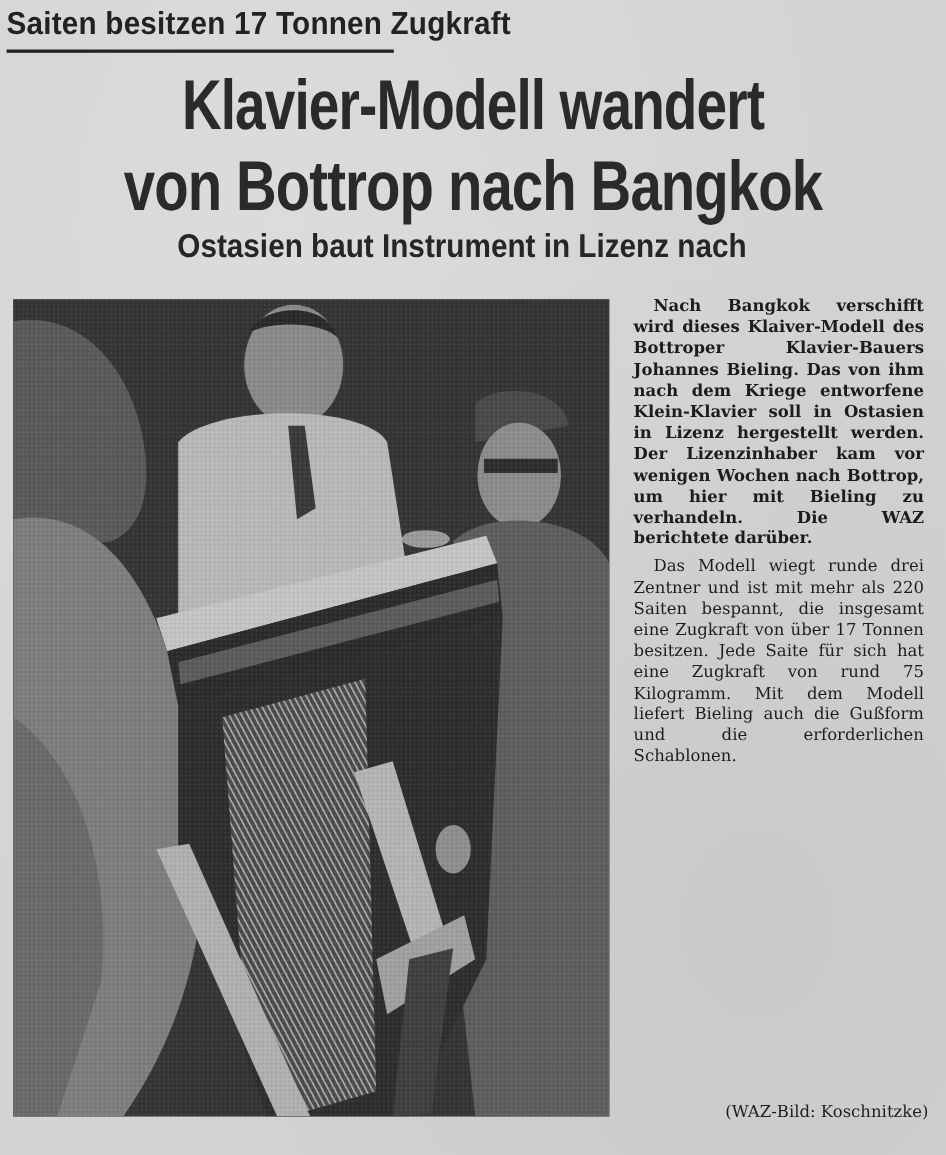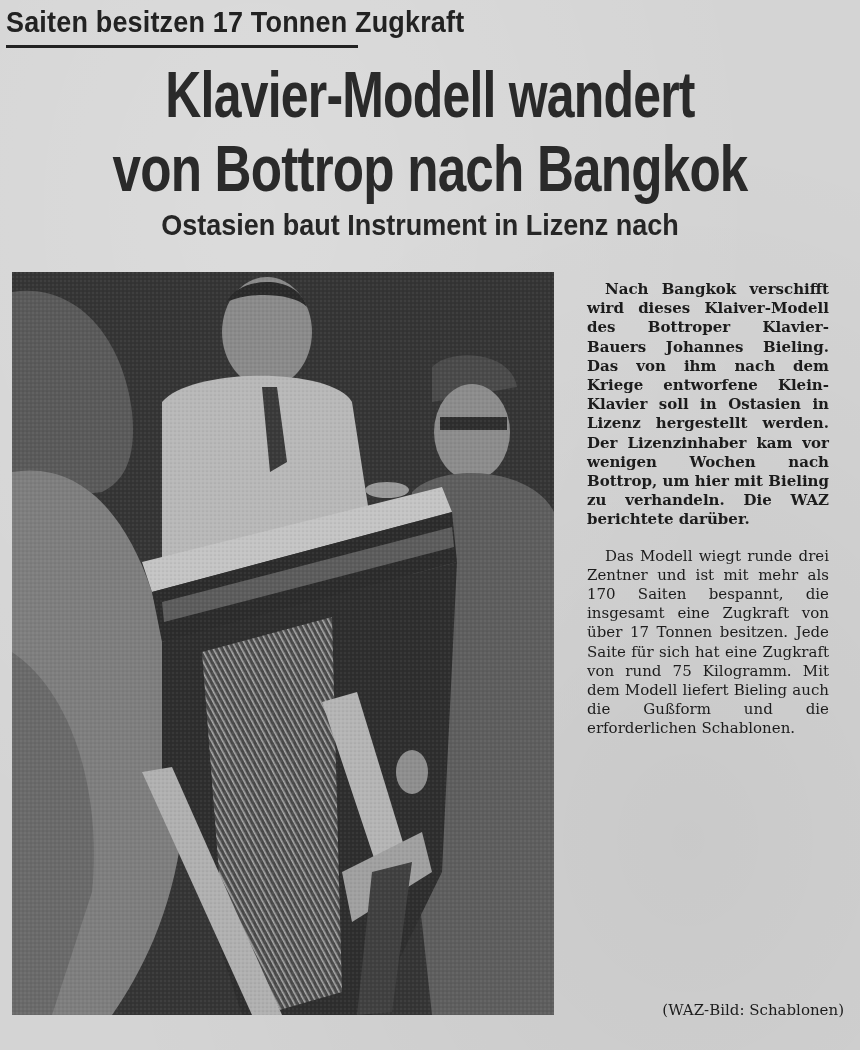--- a/index.html
+++ b/index.html
@@ -46,21 +46,21 @@
     position: absolute; left: 12px; top: 272px; width: 542px; height: 743px;
     background: #3c3c3c; overflow: hidden;
   }
   .photo svg { display: block; }
   .article {
     position: absolute; left: 570px; top: 263px; width: 276px;
     font-family: "DejaVu Serif", serif; font-size: 15px; line-height: 19.2px;
     color: #1c1c1c;
   }
   .article p {
-    margin: 17px; text-align: justify; text-indent: 18px;
+    margin: 6px; text-align: justify; text-indent: 18px;
     hyphens: manual;
   }
   .article p.first { font-weight: bold; }
   .credit {
     position: absolute; right: 16px; top: 1001px;
     font-family: "DejaVu Serif", serif; font-size: 15px; color: #1c1c1c;
     white-space: nowrap;
   }
 </style>
 </head>
@@ -122,17 +122,17 @@
 
       <ellipse cx="375" cy="218" rx="22" ry="8" fill="#9a9a9a"></ellipse>
       <ellipse cx="400" cy="500" rx="16" ry="22" fill="#8e8e8e"></ellipse>
 
       <rect width="542" height="743" fill="url(#grain)"></rect>
     </svg>
   </div>
 
   <div class="article">
     <p class="first">Nach Bangkok verschifft wird dieses Klaiver-Modell des Bottroper Klavier-Bauers Johannes Bieling. Das von ihm nach dem Kriege entworfene Klein-Klavier soll in Ostasien in Lizenz hergestellt werden. Der Lizenzinhaber kam vor wenigen Wochen nach Bottrop, um hier mit Bieling zu verhandeln. Die WAZ berichtete darüber.</p>
-    <p>Das Modell wiegt runde drei Zentner und ist mit mehr als 170 Saiten bespannt, die insgesamt eine Zugkraft von über 17 Tonnen besitzen. Jede Saite für sich hat eine Zugkraft von rund 75 Kilogramm. Mit dem Modell liefert Bieling auch die Gußform und die erforderlichen Schablonen.</p>
+    <p>Das Modell wiegt runde drei Zentner und ist mit mehr als 220 Saiten bespannt, die insgesamt eine Zugkraft von über 17 Tonnen besitzen. Jede Saite für sich hat eine Zugkraft von rund 75 Kilogramm. Mit dem Modell liefert Bieling auch die Gußform und die erforderlichen Schablonen.</p>
   </div>
 
-  <div class="credit">(WAZ-Bild: Schablonen)</div>
+  <div class="credit">(WAZ-Bild: Koschnitzke)</div>
 </div>
 
 </body></html>

